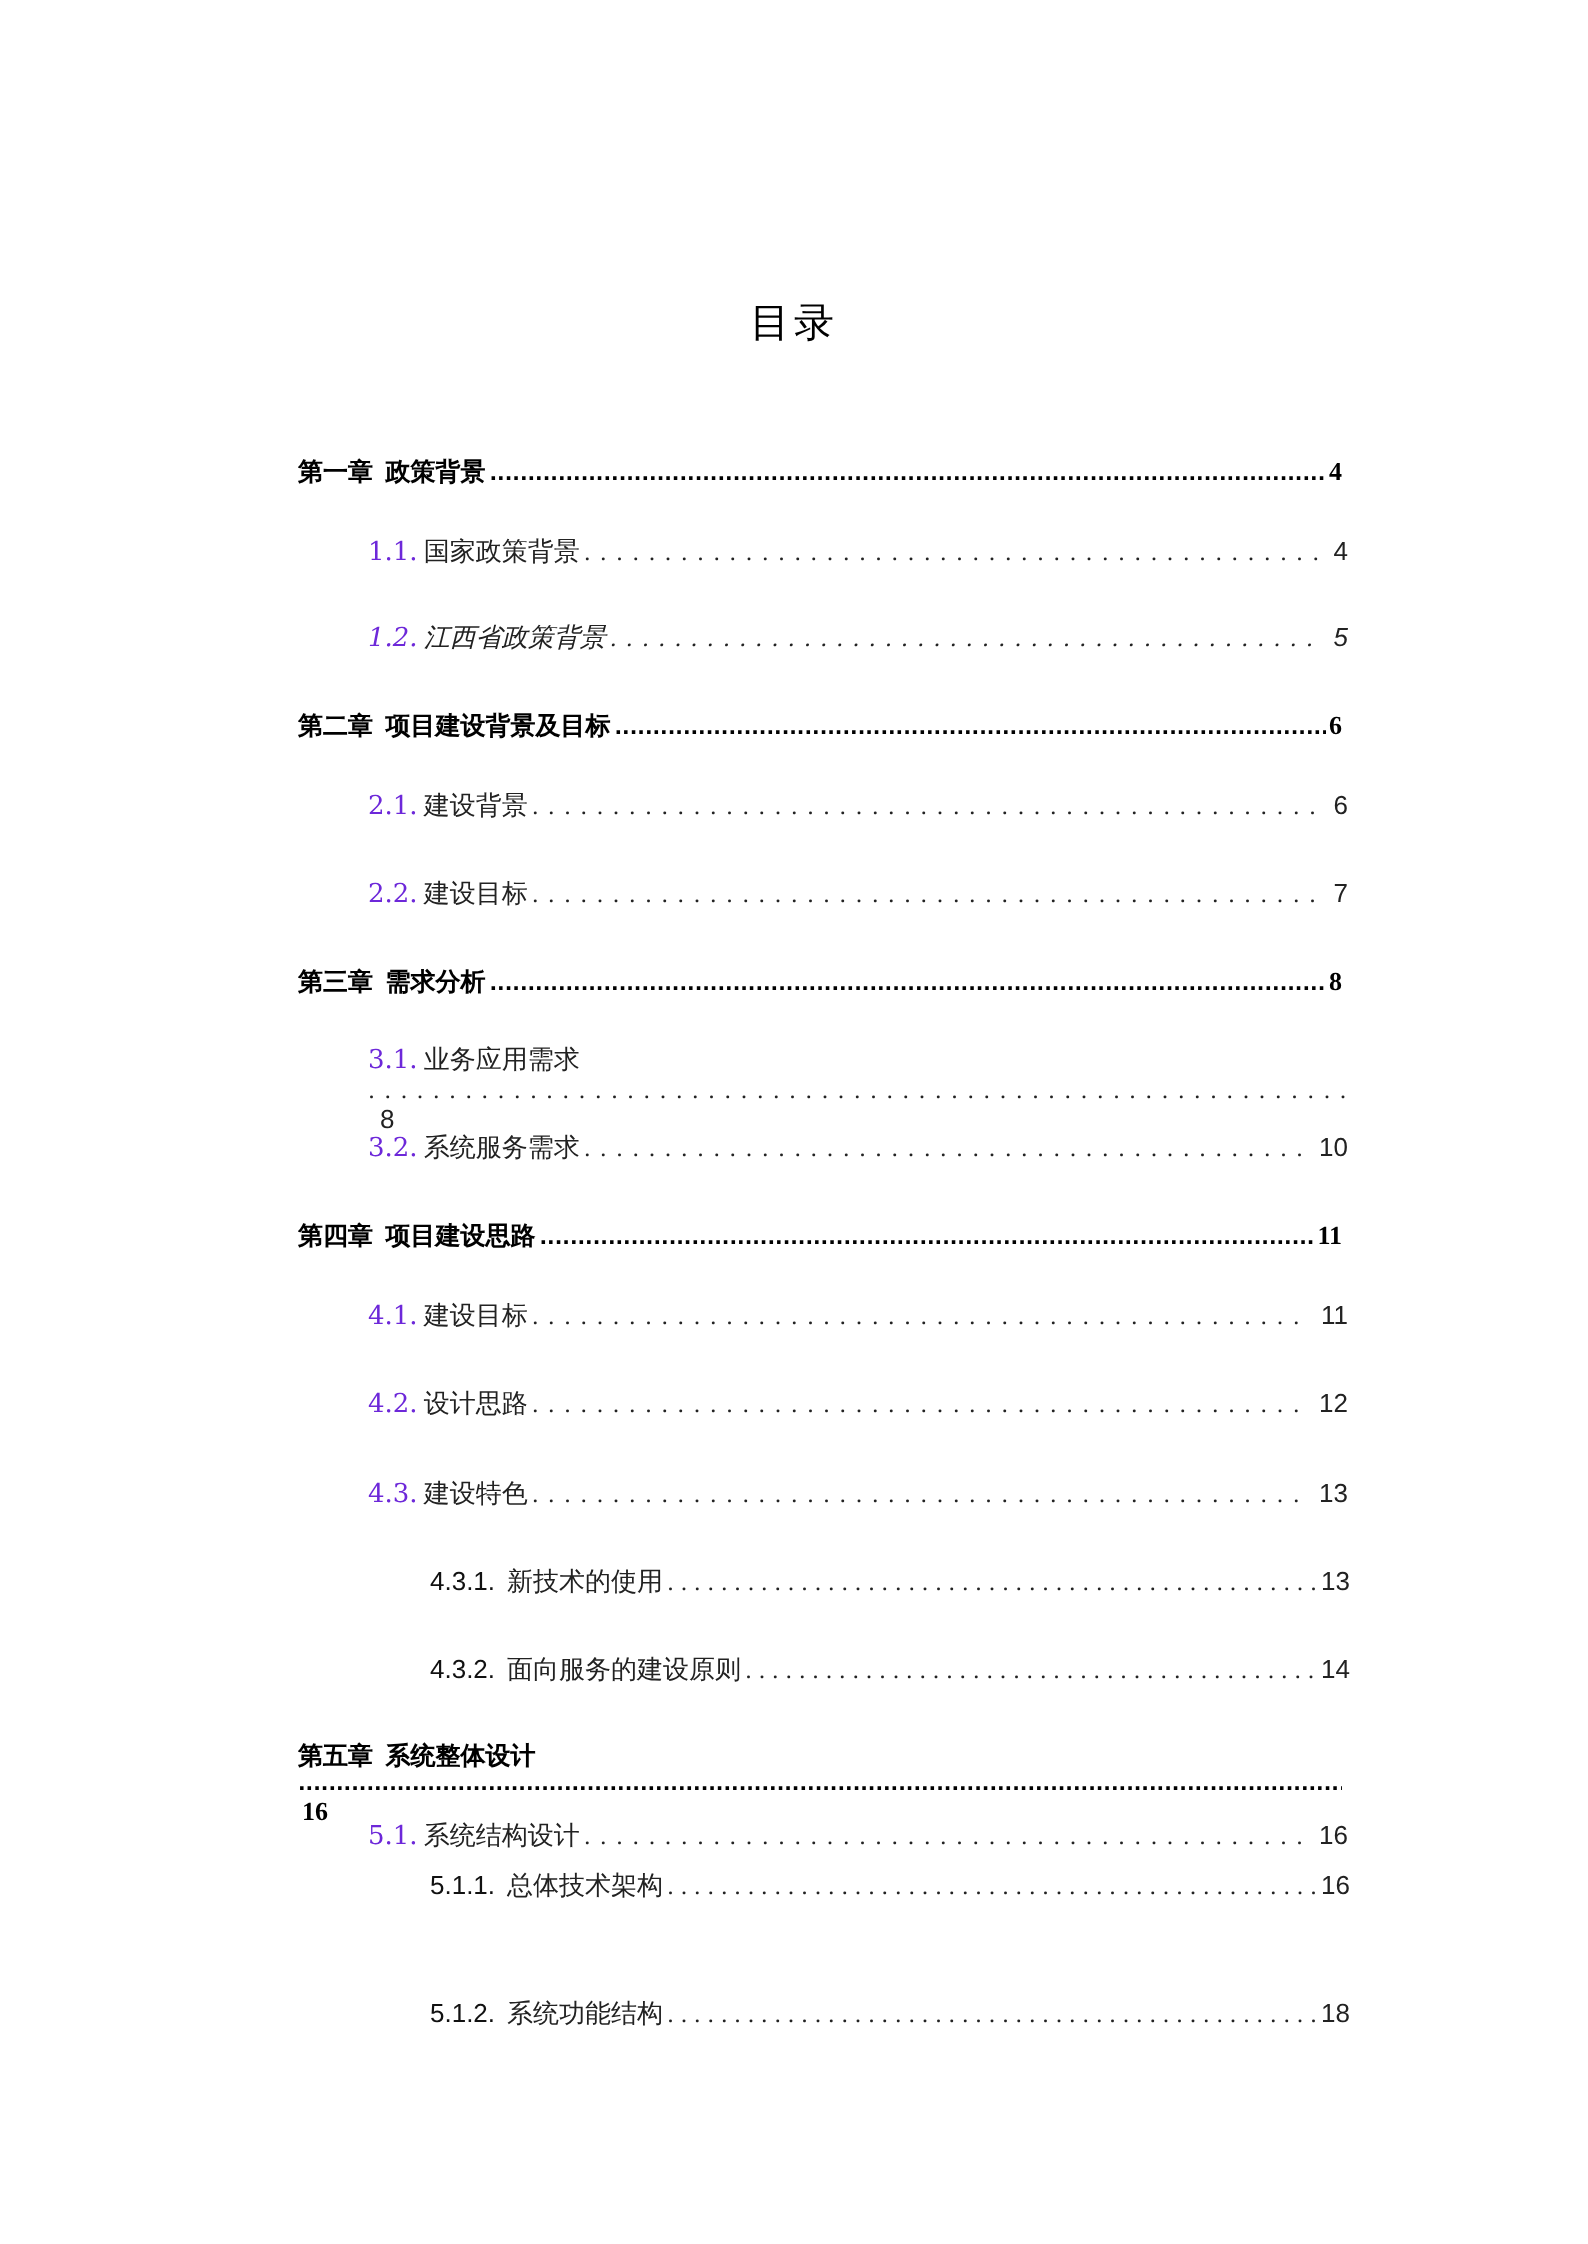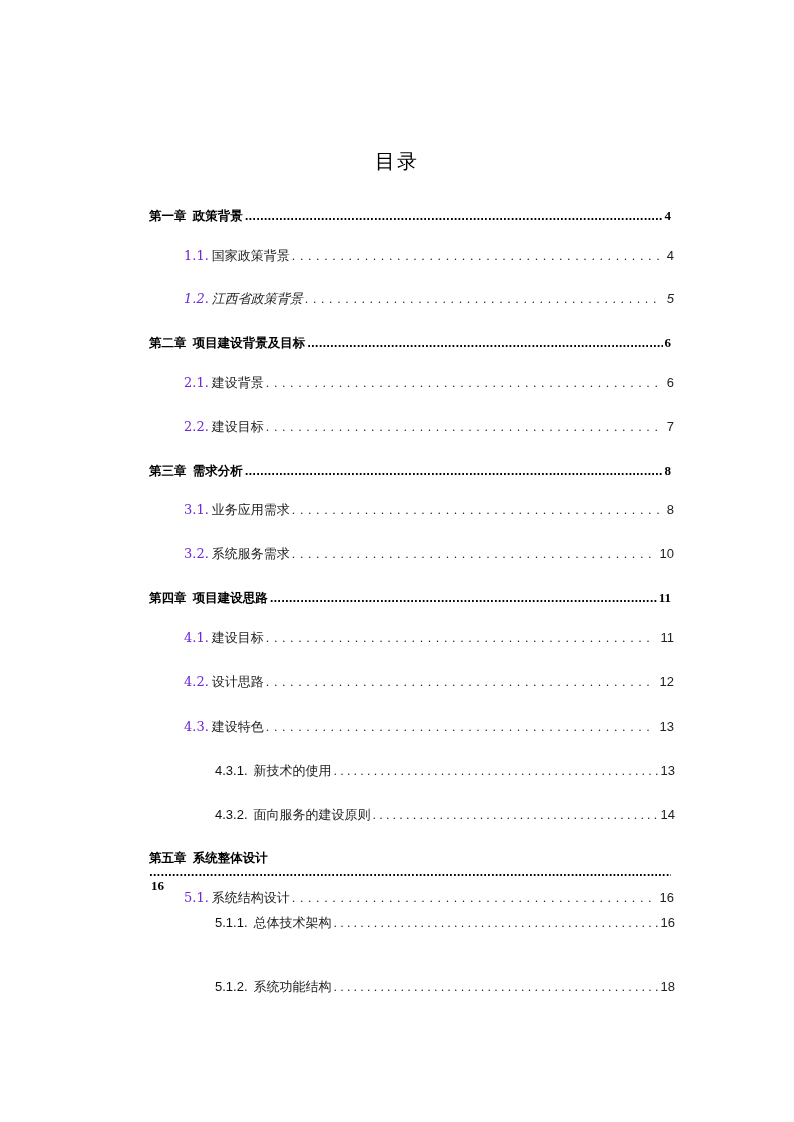--- a/index.html
+++ b/index.html
@@ -1,20 +1,20 @@
 <!DOCTYPE html>
 <html><head>
 <meta charset="utf-8">
 <style>
   html, body { margin: 0; padding: 0; background: #ffffff; }
   body { width: 794px; height: 1122px; position: relative; overflow: hidden; font-family: "DejaVu Serif", serif; color: #000; }
   .title { position: absolute; top: 148px; left: 0; width: 794px; text-align: center; font-size: 20px; font-family: "DejaVu Serif", serif; font-weight: normal; letter-spacing: 2px; }
   .toc { position: absolute; left: 0; top: 0; width: 794px; }
   .row { position: absolute; display: flex; align-items: baseline; white-space: nowrap; overflow: hidden; }
-  .row .label { flex: 0 0 auto; padding-right: 2px; }
+  .row .label { flex: 0 0 auto; padding-right: 2px; margin-top: 20px; }
   .row .leader { flex: 1 1 auto; overflow: hidden; white-space: nowrap; }
   .row .page { flex: 0 0 auto; padding-left: 2px; }
   .lvl1 { left: 149px; width: 522px; font-family: "DejaVu Sans", sans-serif; font-weight: bold; font-size: 12.5px; }
   .lvl1 .leader { letter-spacing: 0px; font-size: 10px; }
   .lvl1 .page { font-family: "Liberation Serif", serif; font-weight: bold; font-size: 13px; }
   .lvl2 { left: 184px; width: 490px; font-family: "DejaVu Serif", serif; font-size: 13px; color: #222; }
   .lvl2 .num { color: #6d28d9; font-size: 13px; margin-right: 3px; }
   .lvl2 .leader { letter-spacing: 4.6px; font-size: 11px; }
   .lvl2 .page { font-family: "Liberation Sans", sans-serif; font-size: 13px; padding-left: 6px; }
   .lvl3 { left: 215px; width: 460px; font-family: "DejaVu Serif", serif; font-size: 13px; color: #222; }
@@ -56,21 +56,21 @@
     <div class="row lvl2" style="top: 418px;">
       <span class="label"><span class="num">2.2.</span><span></span><span class="txt">建设目标</span></span>
       <span class="leader">............................................................................................................................................................................................................................................................................................................</span>
       <span class="page">7</span>
     </div>
     <div class="row lvl1" style="top: 463px;">
       <span class="label"><span class="num">第三章</span><span> </span><span class="txt">需求分析</span></span>
       <span class="leader">............................................................................................................................................................................................................................................................................................................</span>
       <span class="page">8</span>
     </div>
-    <div class="row lvl2" style="top: 501px;">
+    <div class="row lvl2" style="top: 501px; flex-direction: column;">
       <span class="label"><span class="num">3.1.</span><span></span><span class="txt">业务应用需求</span></span>
       <span class="leader">............................................................................................................................................................................................................................................................................................................</span>
       <span class="page">8</span>
     </div>
     <div class="row lvl2" style="top: 545px;">
       <span class="label"><span class="num">3.2.</span><span></span><span class="txt">系统服务需求</span></span>
       <span class="leader">............................................................................................................................................................................................................................................................................................................</span>
       <span class="page">10</span>
     </div>
     <div class="row lvl1" style="top: 590px;">

